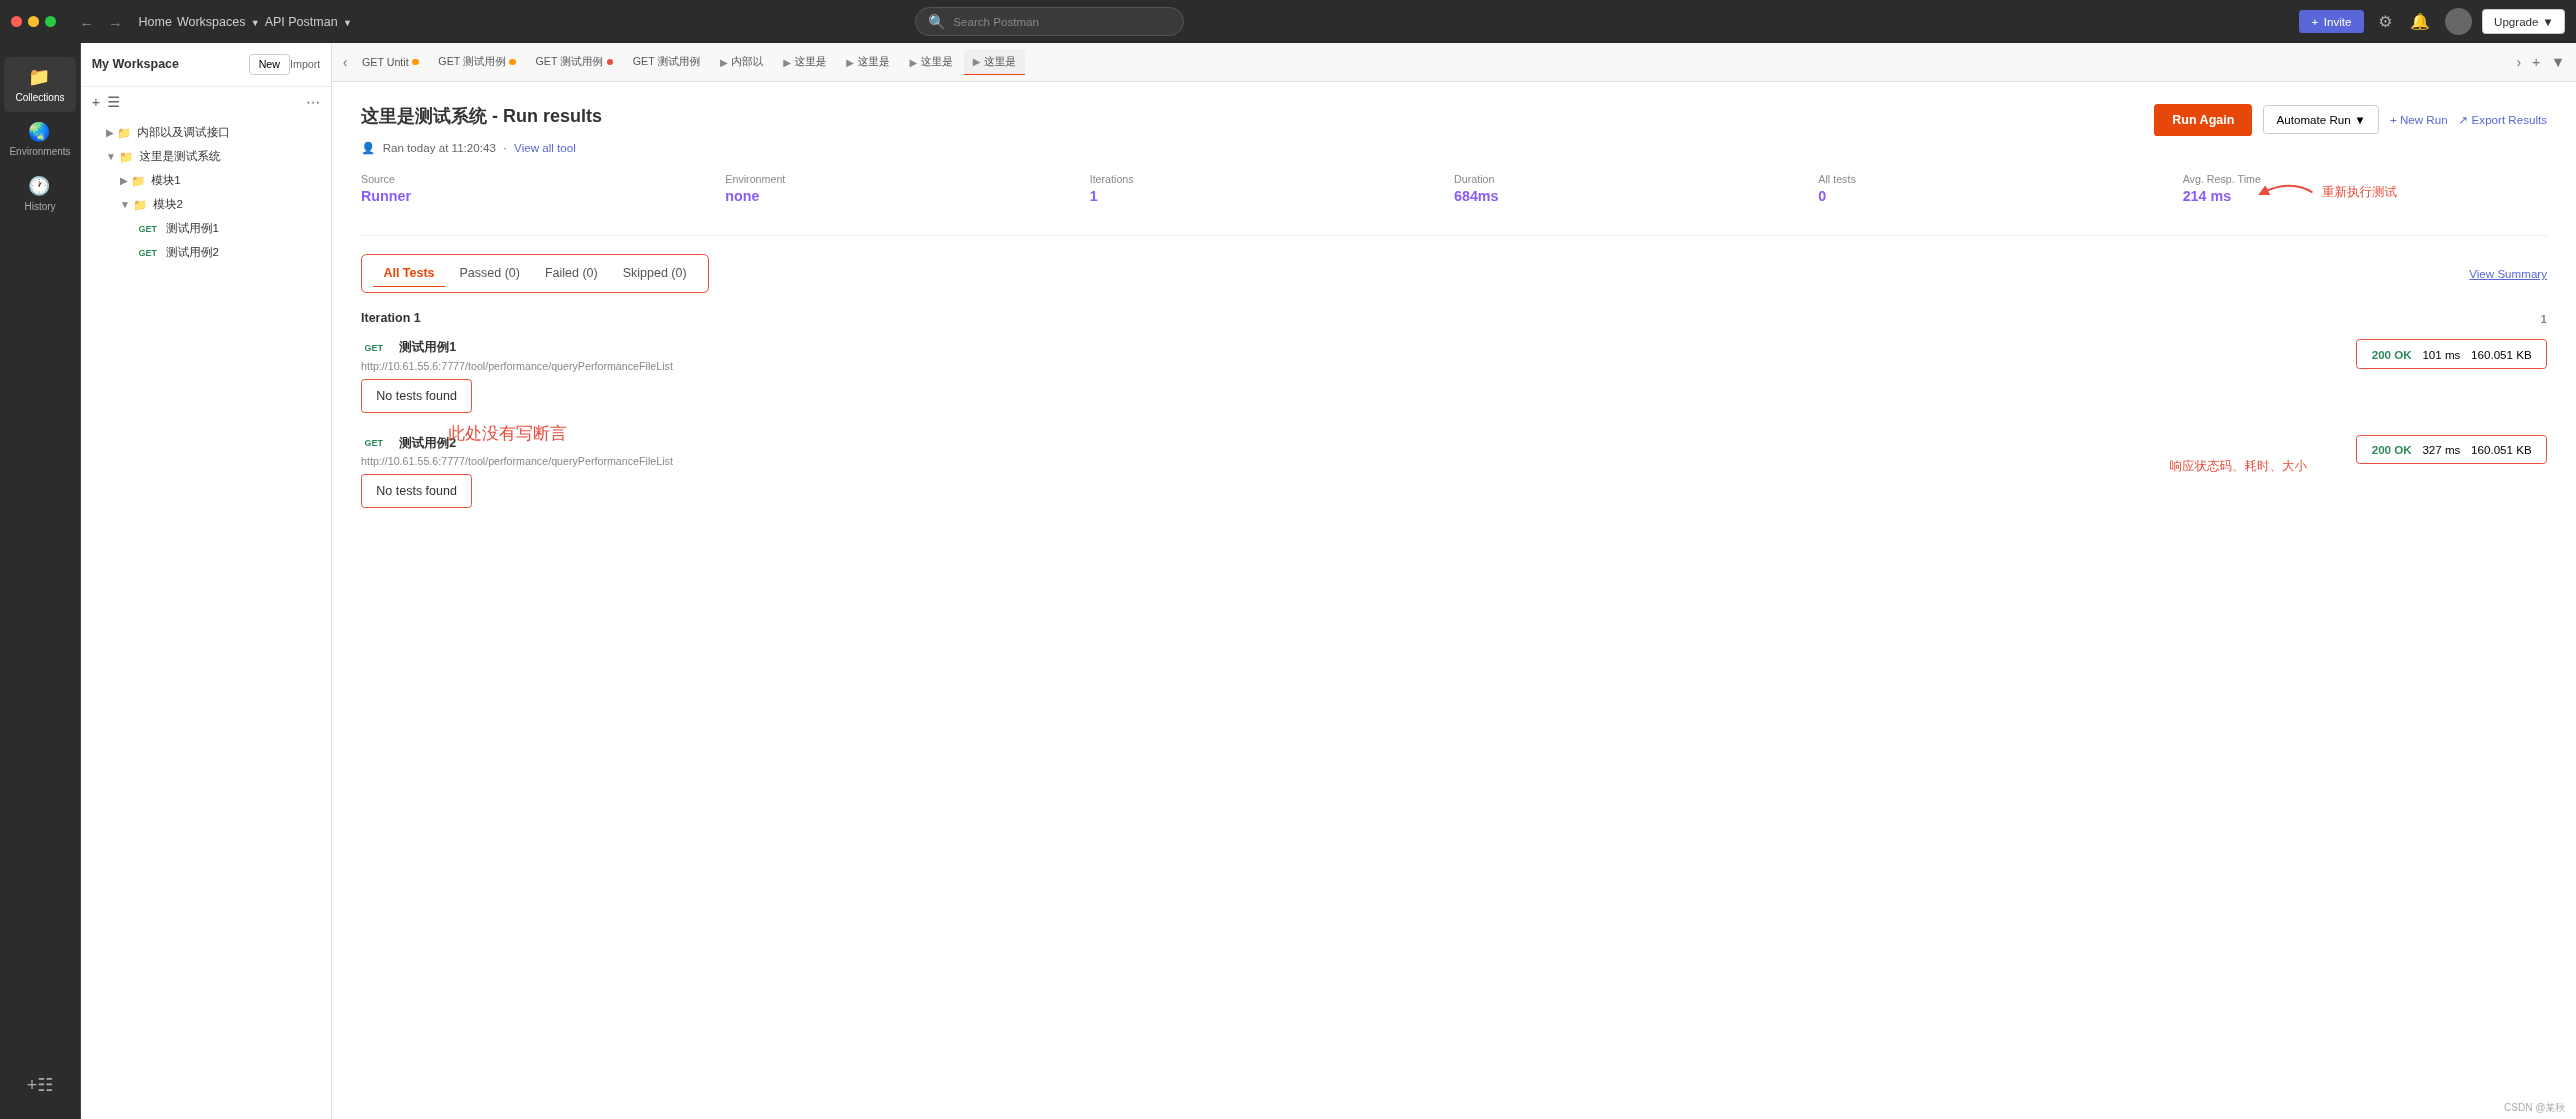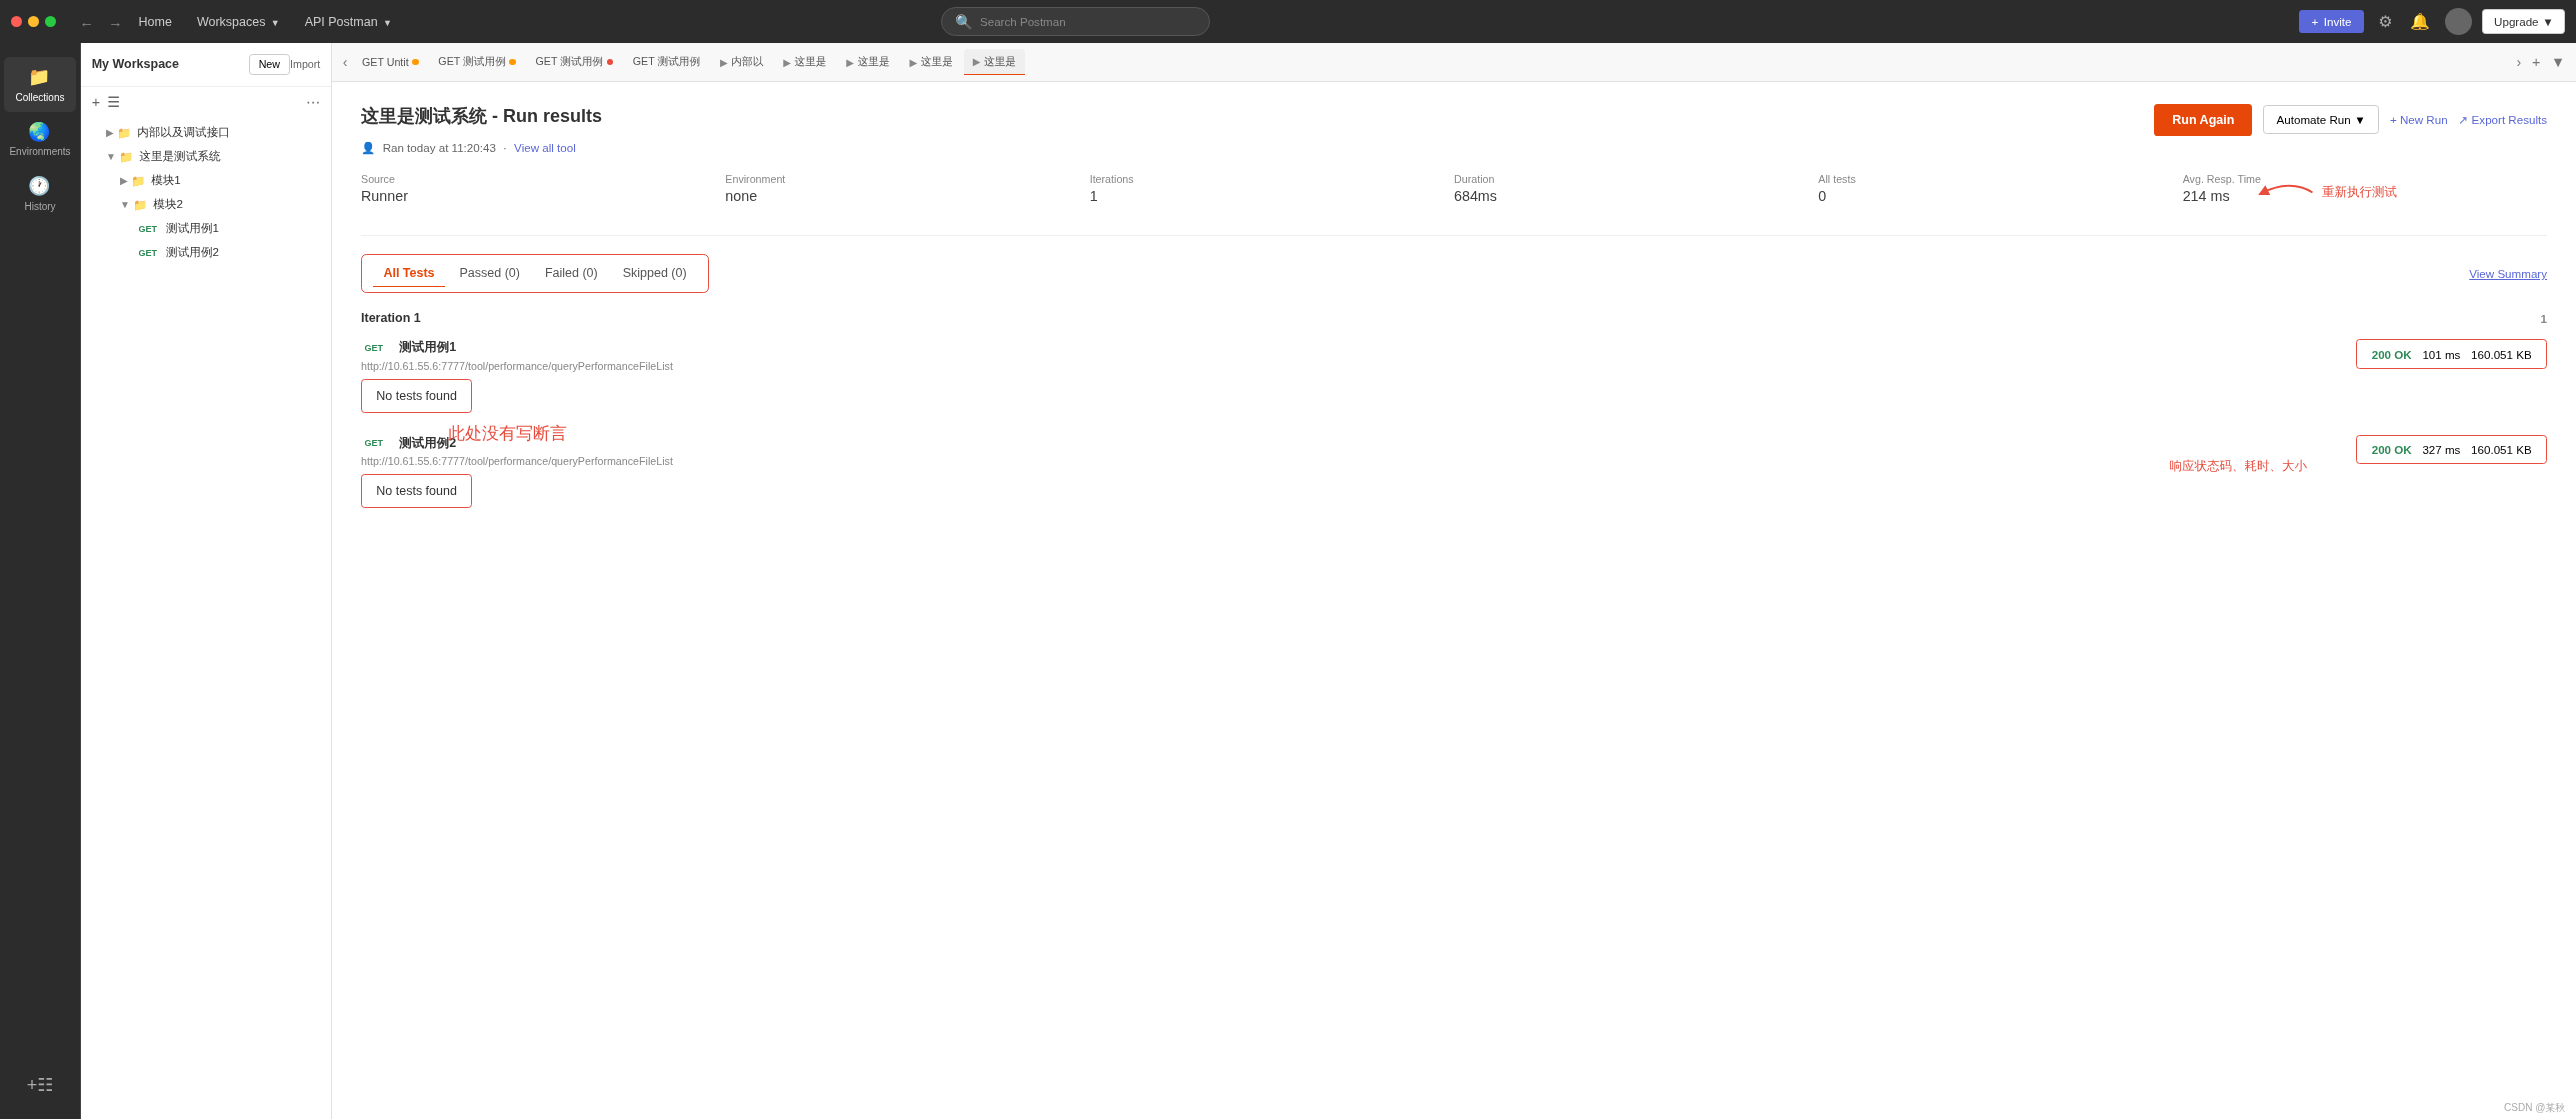--- a/index.html
+++ b/index.html
@@ -10,21 +10,21 @@
       display: flex; align-items: center; height: 43px;
       background: #2c2c2c; padding: 0 10.7px; gap: 10.7px;
     }
     .traffic-lights { display: flex; gap: 5.4px; align-items: center; }
     .tl { width: 11.6px; height: 11.6px; border-radius: 50%; }
     .tl-red { background: #ff5f57; }
     .tl-yellow { background: #ffbd2e; }
     .tl-green { background: #28ca41; }
     .nav-arrows { display: flex; gap: 3.6px; margin-left: 7.2px; }
     .nav-btn { background: none; border: none; color: #888; font-size: 14.3px; cursor: pointer; padding: 3.6px 5.4px; }
-    .titlebar-menu { display: flex; gap: 25px; align-items: flex-start; }
+    .titlebar-menu { display: flex; gap: 5px; align-items: flex-start; }
     .menu-item { color: #ccc; font-size: 12.5px; cursor: pointer; white-space: nowrap; }
     .menu-item .arrow { font-size: 9px; margin-left: 1.8px; }
     .search-bar {
       flex: 1; max-width: 269px; margin: 0 auto;
       background: #3a3a3a; border-radius: 18px;
       display: flex; align-items: center; padding: 5.4px 12.5px; gap: 7.2px;
       border: 0.9px solid #555;
     }
     .search-bar input { background: none; border: none; color: #ccc; font-size: 11.6px; outline: none; width: 100%; }
     .search-bar input::placeholder { color: #888; }
@@ -85,21 +85,21 @@
     .automate-btn { background: #fff; border: 0.9px solid #ccc; border-radius: 3.6px; padding: 7.2px 12.5px; font-size: 11.6px; cursor: pointer; display: flex; align-items: center; gap: 3.6px; }
     .new-run-btn { background: none; border: none; color: #5a67d8; font-size: 11.6px; cursor: pointer; }
     .export-btn { background: none; border: none; color: #5a67d8; font-size: 11.6px; cursor: pointer; display: flex; align-items: center; gap: 3.6px; }
 
     .run-meta { display: flex; align-items: center; gap: 7.2px; color: #666; font-size: 11.6px; margin-bottom: 18px; }
     .run-meta a { color: #5a67d8; text-decoration: none; }
 
     .run-stats { display: grid; grid-template-columns: repeat(6, 1fr); gap: 0; border-bottom: 0.9px solid #eee; padding-bottom: 31px; margin-bottom: 18px; }
     .stat-item { display: flex; flex-direction: column; gap: 3.6px; }
     .stat-label { font-size: 10.7px; color: #888; }
-    .stat-value { font-size: 14.3px; font-weight: 400; color: #404040; }
+    .stat-value { font-size: 14.3px; font-weight: 700; color: #8b5cf6; }
     .result-tab { padding: 5.4px 10.7px; font-size: 12.5px; color: #555; cursor: pointer; border-bottom: 1.8px solid transparent; }
     .result-tab.active { color: #e8470a; border-bottom: 1.8px solid #e8470a; font-weight: 600; }
     .view-summary-btn { margin-left: auto; background: none; border: none; color: #5a67d8; font-size: 11.6px; cursor: pointer; text-decoration: underline; }
 
     
     .iteration-header { font-size: 12.5px; font-weight: 600; color: #333; margin-bottom: 14.3px; display: flex; align-items: center; justify-content: space-between; }
     .iteration-num { color: #888; font-size: 11.6px; }
 
     
     .request-item { margin-bottom: 21.5px; }

